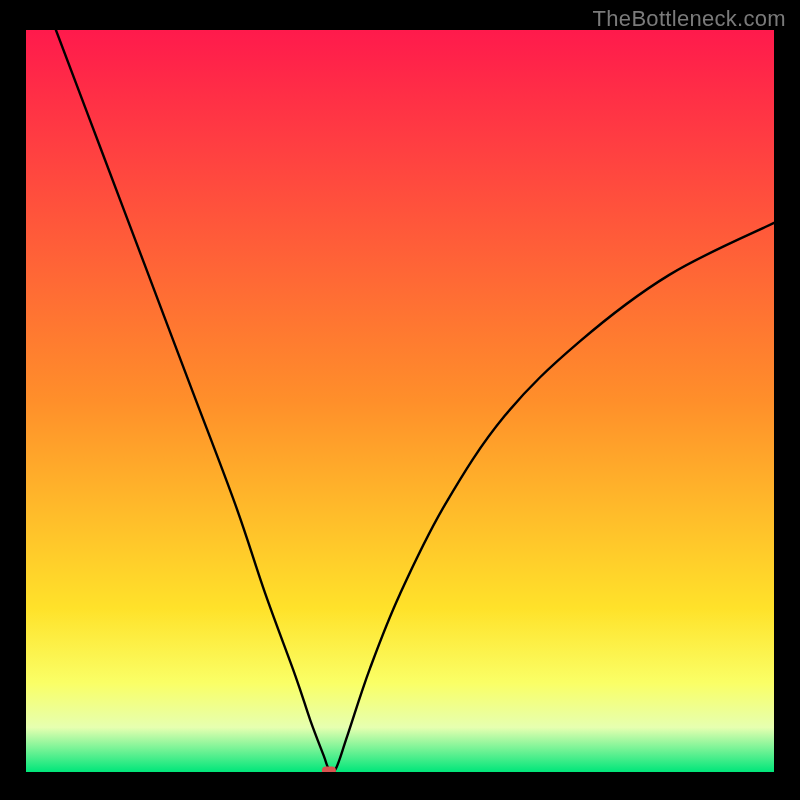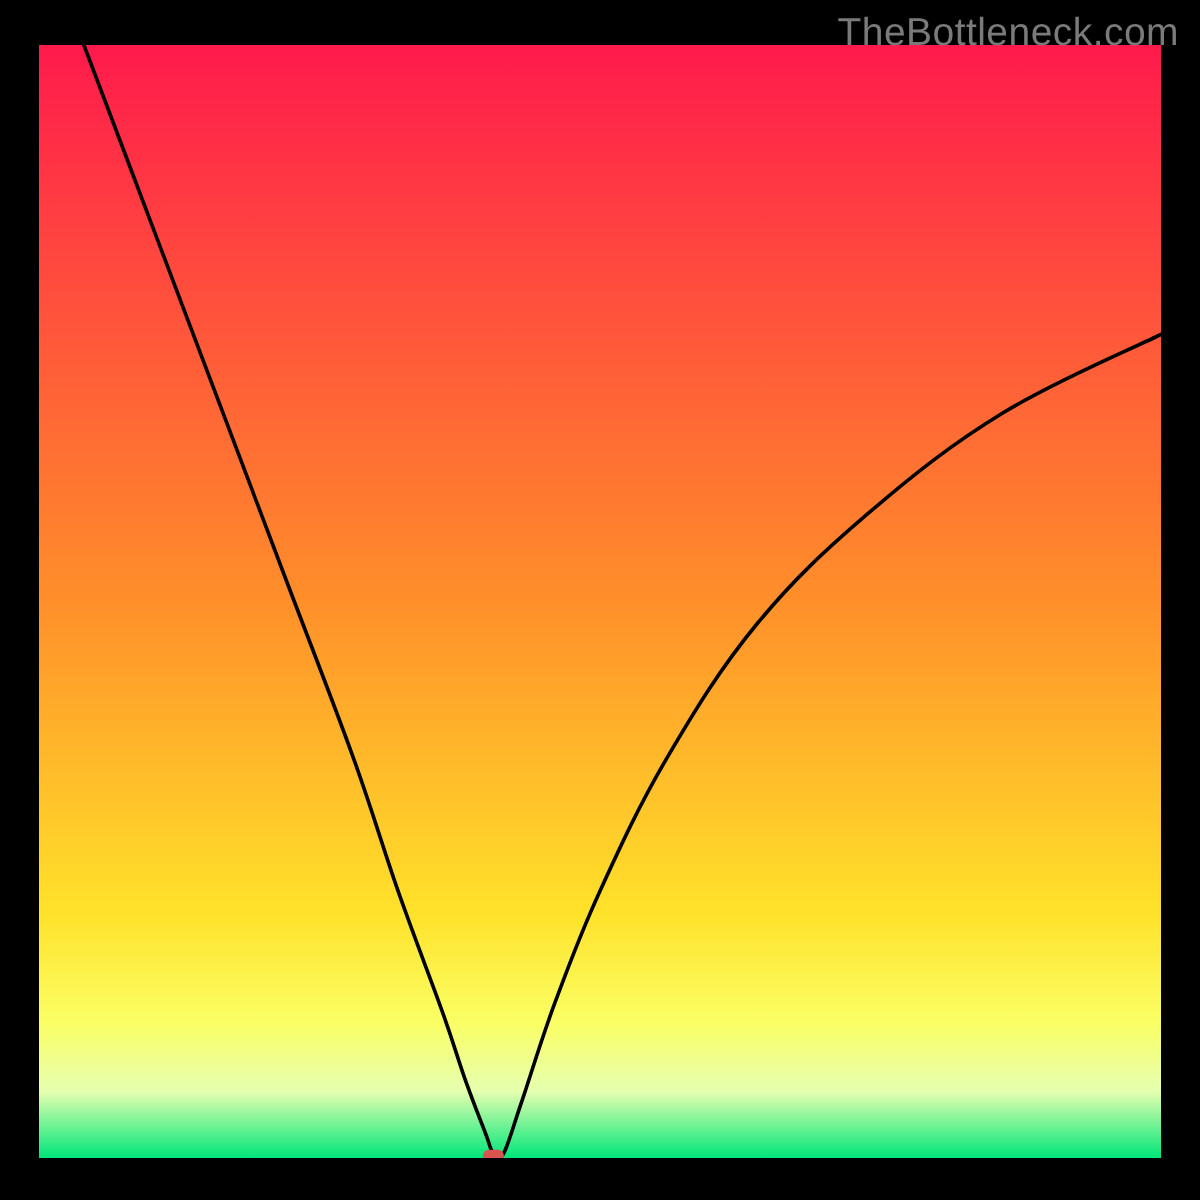--- a/index.html
+++ b/index.html
@@ -17,21 +17,21 @@
     top: 0;
     width: 800px;
     height: 800px;
     background: #000;
   }
   .attribution {
     position: absolute;
     top: 6px;
     right: 14px;
     color: #7a7a7a;
-    font-size: 26px;
+    font-size: 22px;
     font-weight: 400;
     letter-spacing: 0.3px;
     z-index: 10;
   }
   .plot {
     position: absolute;
     left: 26px;
     top: 30px;
     width: 748px;
     height: 742px;

